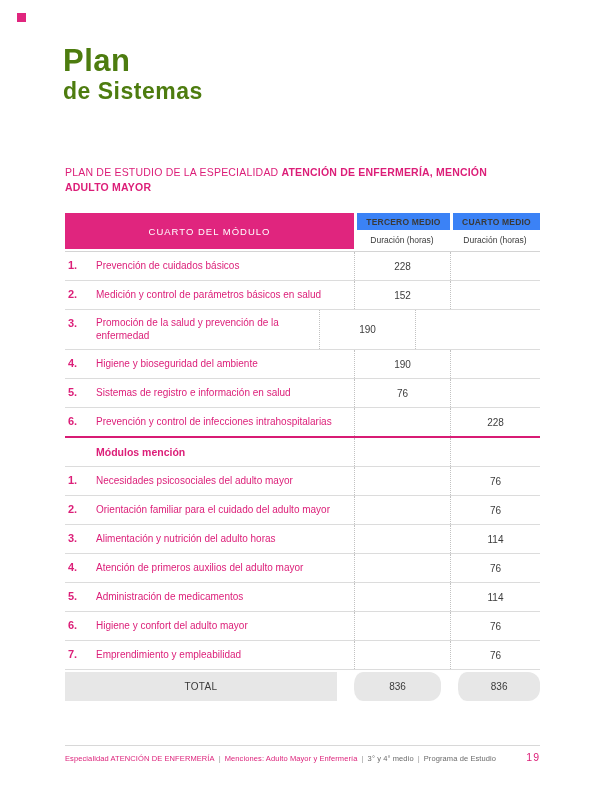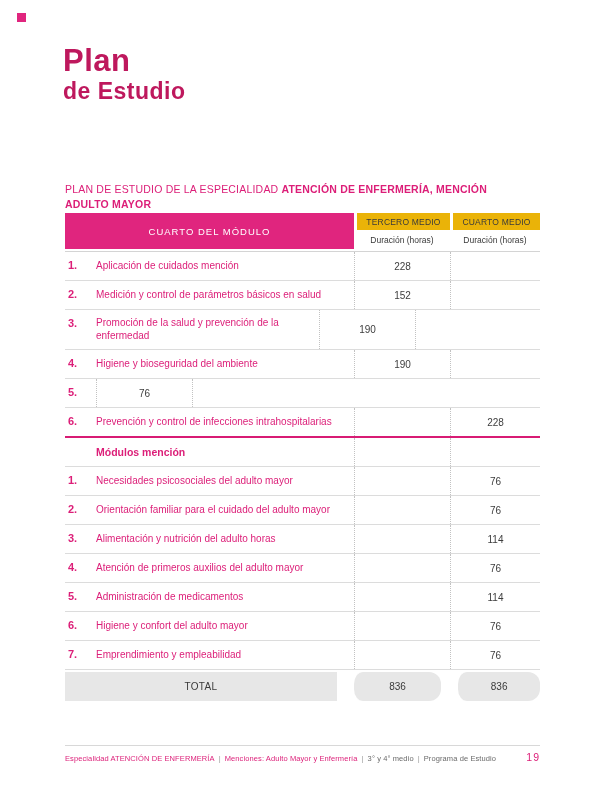--- a/index.html
+++ b/index.html
@@ -2,44 +2,44 @@
 <html><head>
 <meta charset="utf-8">
 <style>
   html,body { margin:0; padding:0; background:#ffffff; }
   .page {
     position:relative; width:600px; height:800px; background:#ffffff;
     font-family:"Liberation Sans", sans-serif; overflow:hidden;
   }
   .corner-mark { position:absolute; left:17px; top:13px; width:9px; height:9px; background:#e0257e; }
 
-  .title-block { position:absolute; left:63px; top:44px; color:#be185d; }
+  .title-block { position:absolute; left:63px; top:44px; color:#4d7c0f; }
   .title-line1 { font-size:31px; font-weight:600; line-height:34px; letter-spacing:0.5px; }
   .title-line2 { font-size:23px; font-weight:600; line-height:27px; letter-spacing:0.5px; }
 
   .section-heading {
-    position:absolute; left:65px; top:182px; width:480px;
+    position:absolute; left:65px; top:165px; width:480px;
     color:#dc1e78; font-size:10.5px; line-height:15px; letter-spacing:0.2px;
   }
   .section-heading .b { font-weight:700; }
 
   .table { position:absolute; left:65px; top:213px; width:475px; }
 
   .thead { display:flex; margin-bottom:2px; }
   .th-name {
     width:289px; height:36px; background:#e0257e; color:#ffffff;
     display:flex; align-items:center; justify-content:center;
     font-size:9.5px; letter-spacing:1px;
   }
   .th-col { width:96px; display:flex; flex-direction:column; box-sizing:border-box; }
   .th-col.c3 { width:90px; }
   .th-band {
-    height:17px; background:#eab308; box-sizing:border-box; border-left:3px solid #ffffff;
+    height:17px; background:#3b82f6; box-sizing:border-box; border-left:3px solid #ffffff;
     display:flex; align-items:center; justify-content:center;
-    font-size:8.5px; font-weight:400; color:#3a3a3a; letter-spacing:0.2px;
+    font-size:8.5px; font-weight:700; color:#3a3a3a; letter-spacing:0.2px;
   }
   .th-dur {
     flex:1; display:flex; align-items:center; justify-content:center;
     font-size:8.5px; color:#3a3a3a;
   }
 
   .tbody { border-top:1px solid #d4d4d4; }
   .row { display:flex; align-items:center; min-height:28px; border-bottom:1px solid #dcdcdc; }
   .row.pink-bottom { border-bottom:2px solid #d81b74; }
   .c-num {
@@ -81,21 +81,21 @@
 </style>
 </head>
 <body>
 
 <div class="page">
 
   <div class="corner-mark"></div>
 
   <div class="title-block">
     <div class="title-line1">Plan</div>
-    <div class="title-line2">de Estudio</div>
+    <div class="title-line2">de Sistemas</div>
   </div>
 
   <div class="section-heading">
     <span>PLAN DE ESTUDIO DE LA ESPECIALIDAD </span><span class="b">ATENCIÓN DE ENFERMERÍA, MENCIÓN</span><br>
     <span class="b">ADULTO MAYOR</span>
   </div>
 
   <div class="table">
 
     <div class="thead">
@@ -107,21 +107,21 @@
       <div class="th-col c3">
         <div class="th-band">CUARTO MEDIO</div>
         <div class="th-dur">Duración (horas)</div>
       </div>
     </div>
 
     <div class="tbody">
 
       <div class="row">
         <div class="c-num">1.</div>
-        <div class="c-name">Aplicación de cuidados mención</div>
+        <div class="c-name">Prevención de cuidados básicos</div>
         <div class="c-hours">228</div>
         <div class="c-hours c3"></div>
       </div>
 
       <div class="row">
         <div class="c-num">2.</div>
         <div class="c-name">Medición y control de parámetros básicos en salud</div>
         <div class="c-hours">152</div>
         <div class="c-hours c3"></div>
       </div>
@@ -135,20 +135,21 @@
 
       <div class="row">
         <div class="c-num">4.</div>
         <div class="c-name">Higiene y bioseguridad del ambiente</div>
         <div class="c-hours">190</div>
         <div class="c-hours c3"></div>
       </div>
 
       <div class="row">
         <div class="c-num">5.</div>
+        <div class="c-name">Sistemas de registro e información en salud</div>
         <div class="c-hours">76</div>
         <div class="c-hours c3"></div>
       </div>
 
       <div class="row pink-bottom">
         <div class="c-num">6.</div>
         <div class="c-name">Prevención y control de infecciones intrahospitalarias</div>
         <div class="c-hours"></div>
         <div class="c-hours c3">228</div>
       </div>

